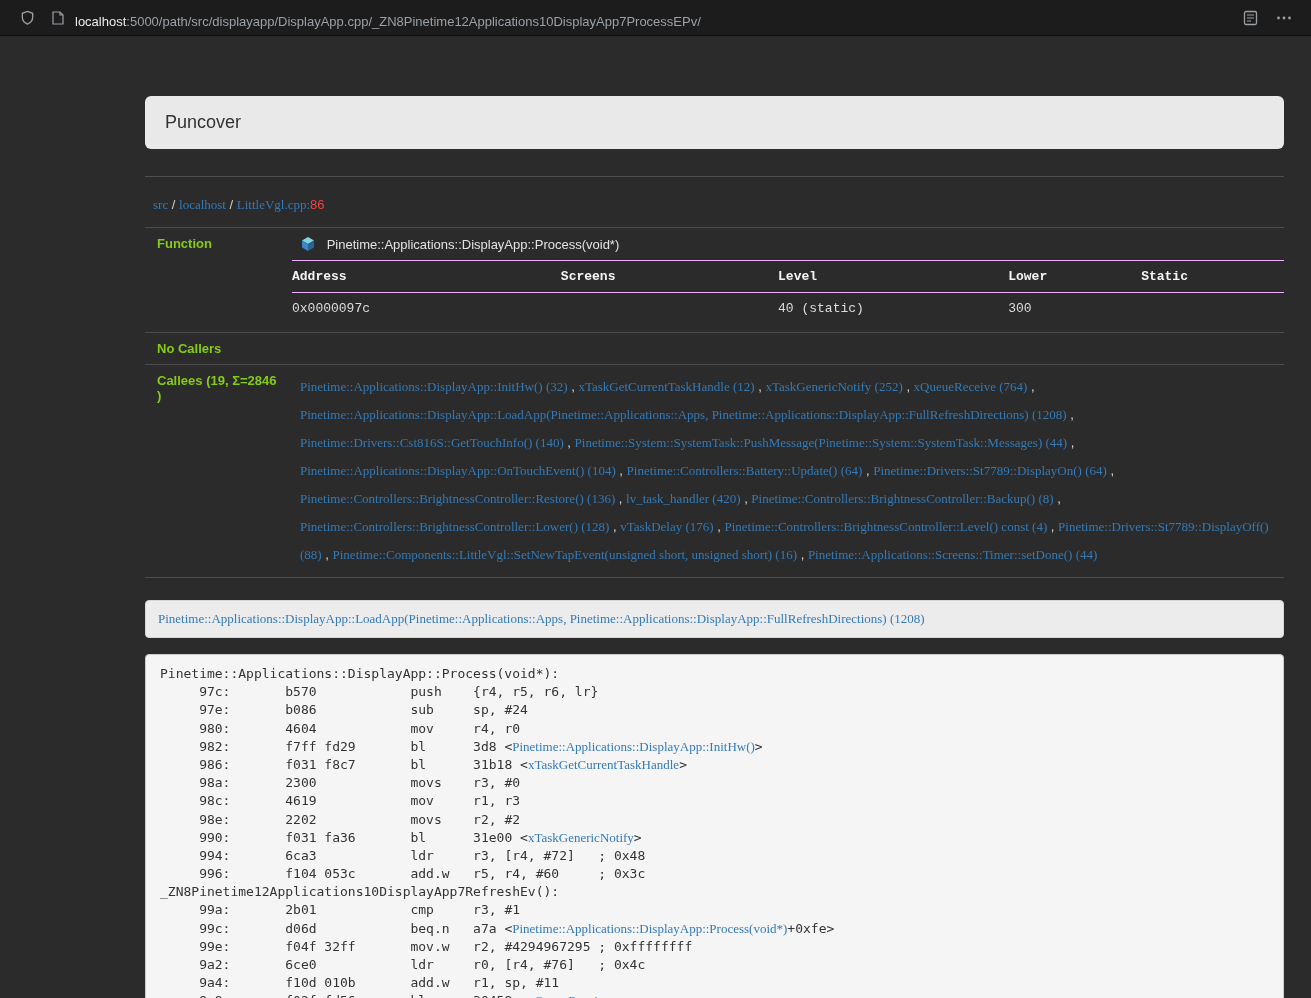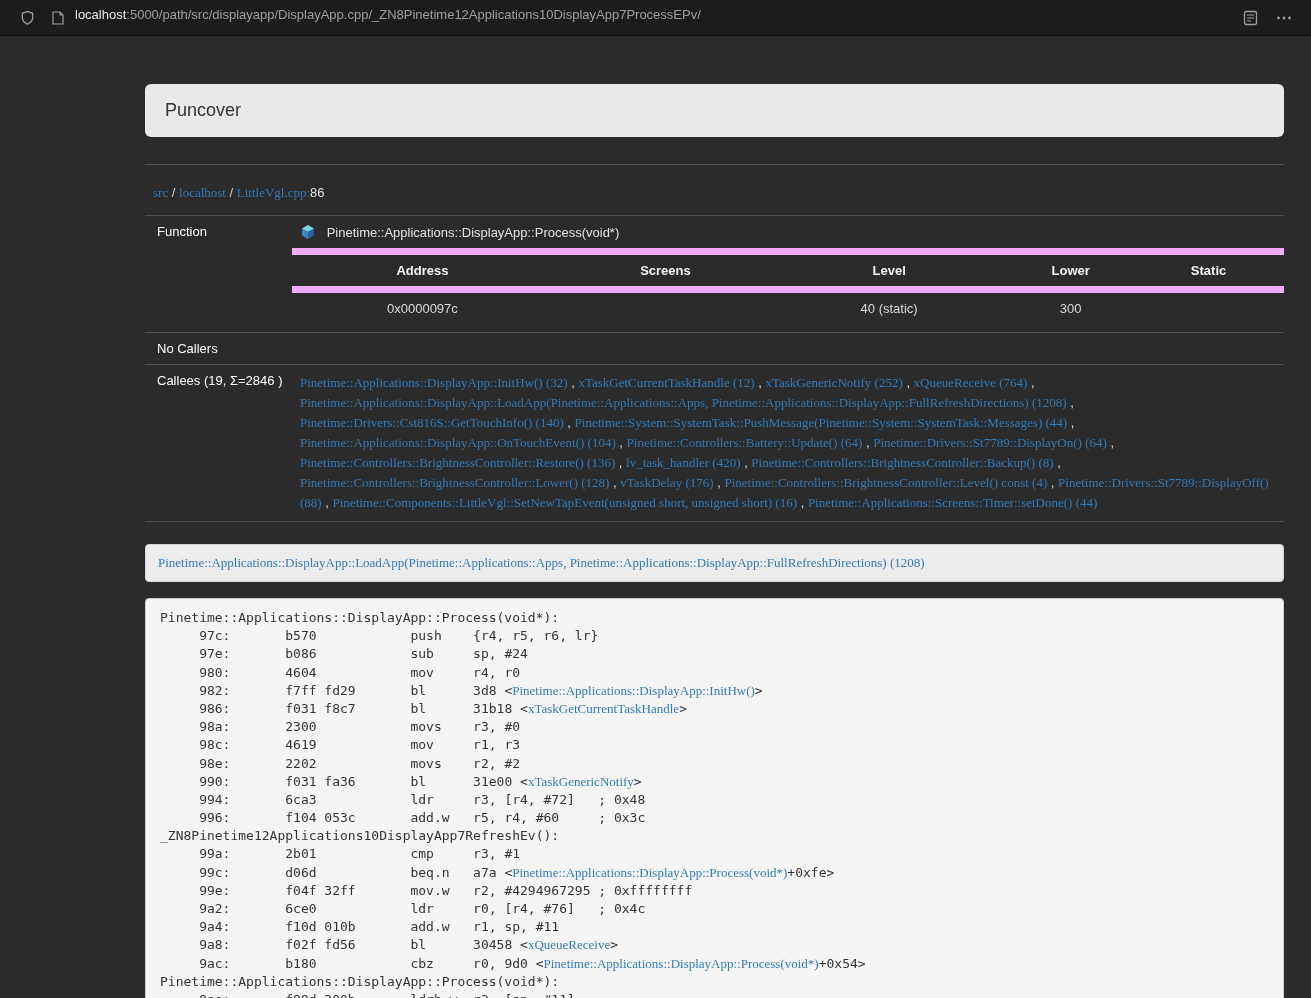--- a/index.html
+++ b/index.html
@@ -13,60 +13,60 @@
   }
   a { color: #337ab7; text-decoration: none; font-family: Liberation Serif, serif; }
 
   
   .toolbar {
     height: 36px; background: #1c1c1c; border-bottom: 1px solid #0e0e0e;
     display: flex; align-items: center; padding: 0 16px; gap: 12px;
     color: #9aa0a6;
   }
   .tb-icon { display: inline-flex; align-items: center; justify-content: center; width: 22px; height: 22px; flex: 0 0 auto; cursor: pointer; }
-  .url { display: flex; align-items: flex-start; gap: 9px; min-width: 0; cursor: text; }
+  .url { display: flex; align-items: flex-end; gap: 9px; min-width: 0; cursor: text; }
   .url .host { color: #e8eaed; }
   .url .rest { color: #9aa0a6; }
   .spacer { flex: 1; }
 
   
   .container { margin-left: 145px; width: 1139px; }
 
   .jumbotron {
-    margin-top: 48px; background: #e9e9e9; border-radius: 6px;
+    margin-top: 60px; background: #e9e9e9; border-radius: 6px;
     padding: 16px 20px; color: #333; font-size: 18px;
   }
 
   hr.divider { border: none; border-top: 1px solid #4f4f4f; margin: 27px 0 20px; }
 
   .breadcrumb { margin: 0 0 14px; padding-left: 8px; }
   .breadcrumb .bc-sep { color: #cfcfcf; }
-  .breadcrumb .bc-plain { color: #e5e5e5; margin-top: 8px; }
+  .breadcrumb .bc-plain { color: #ef4444; margin-top: 8px; }
 
   
   table.symtable { width: 100%; border-collapse: collapse; }
   table.symtable > tbody > tr > th,
   table.symtable > tbody > tr > td {
     padding: 8px; text-align: left; vertical-align: top;
     border-top: 1px solid #4d4d4d;
   }
   table.symtable > tbody > tr.lastrow > th,
   table.symtable > tbody > tr.lastrow > td { border-bottom: 1px solid #4d4d4d; }
-  table.symtable th.label { width: 147px; font-weight: normal; color: #ffffff; padding-left: 12px; }
+  table.symtable th.label { width: 147px; font-weight: bold; color: #84cc16; padding-left: 12px; }
   td.inner-cell { border-top: none !important; padding: 0 0 8px 0 !important; }
 
   table.metrics { width: 100%; border-collapse: collapse; }
   table.metrics th, table.metrics td {
-    text-align: center; padding: 8px 8px 8px 0; border-top: 7px solid #f0abfc;
+    text-align: left; padding: 8px 8px 8px 0; border-top: 1px solid #f0abfc; font-family: Liberation Mono, monospace;
   }
   table.metrics th { font-weight: bold; color: #f5f5f5; }
 
   .fn-cell { color: #e2e2e2; }
   .fn-icon { display: inline-block; width: 16px; height: 16px; vertical-align: -3px; margin-right: 7px; }
-  td.callees { line-height: 20px; }
+  td.callees { line-height: 28px; }
 
   
   .panel {
     margin-top: 22px; background: #ececec; border: 1px solid #d6d6d6;
     border-radius: 4px; padding: 10px 12px;
     font-family: "DejaVu Sans Mono", monospace; font-size: 13px;
   }
 
   
   pre.disasm {

